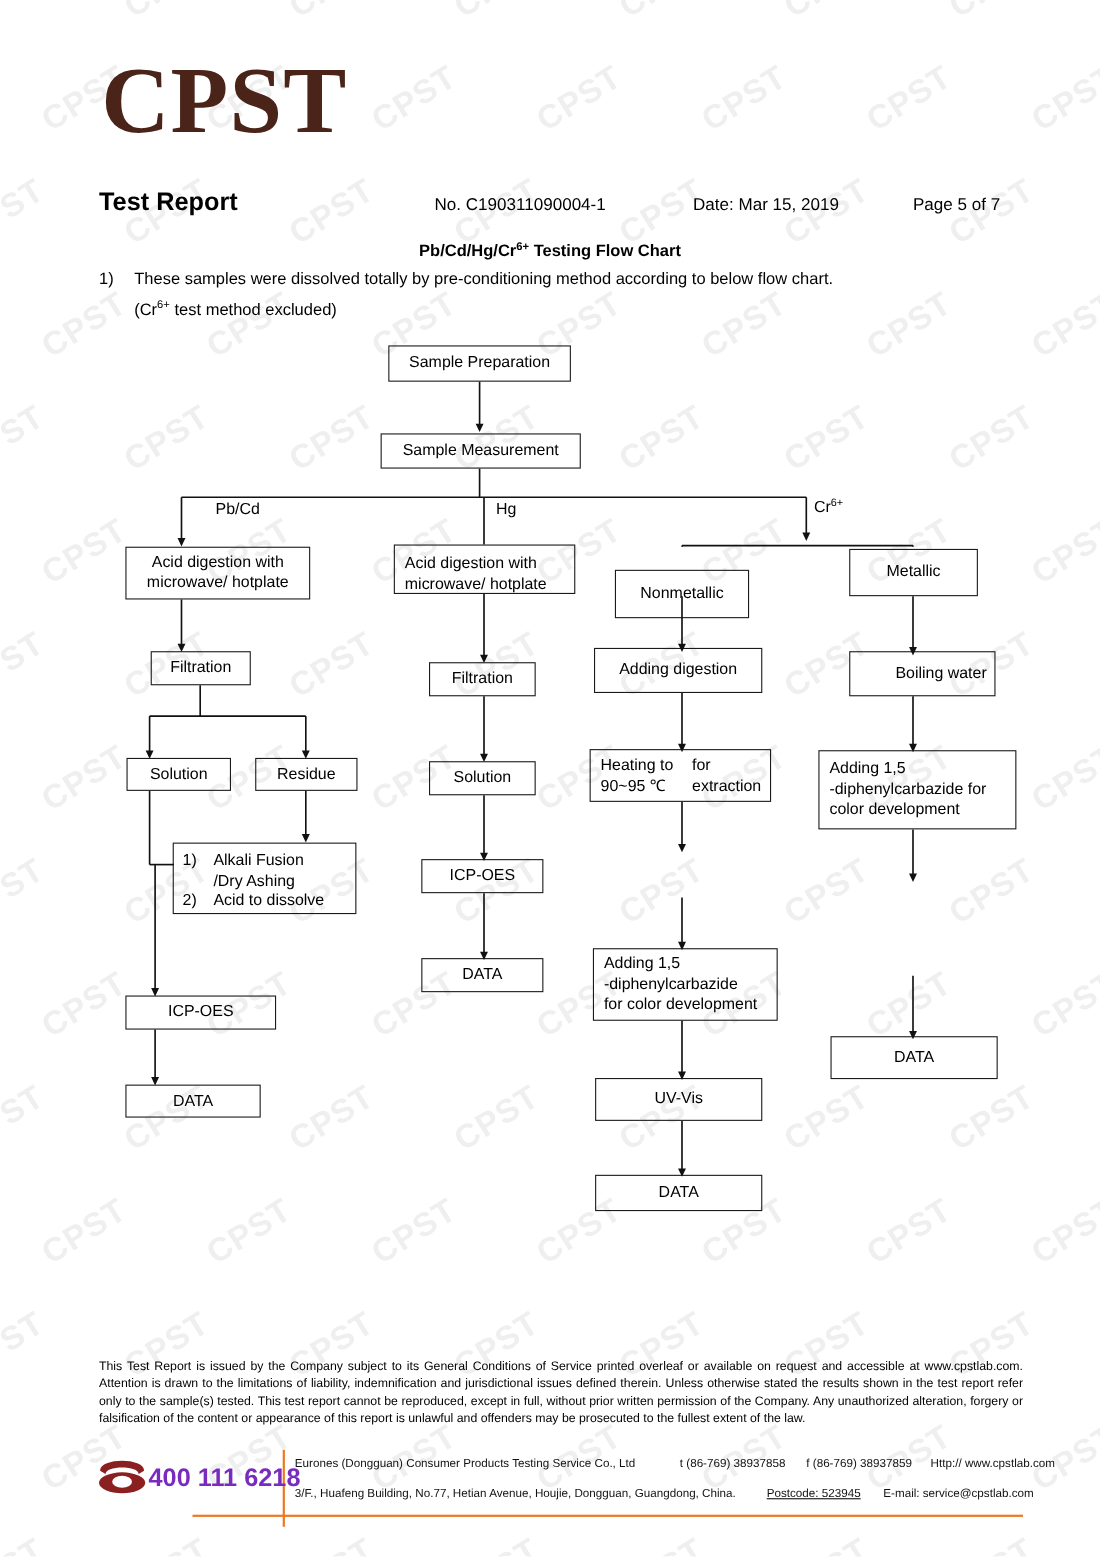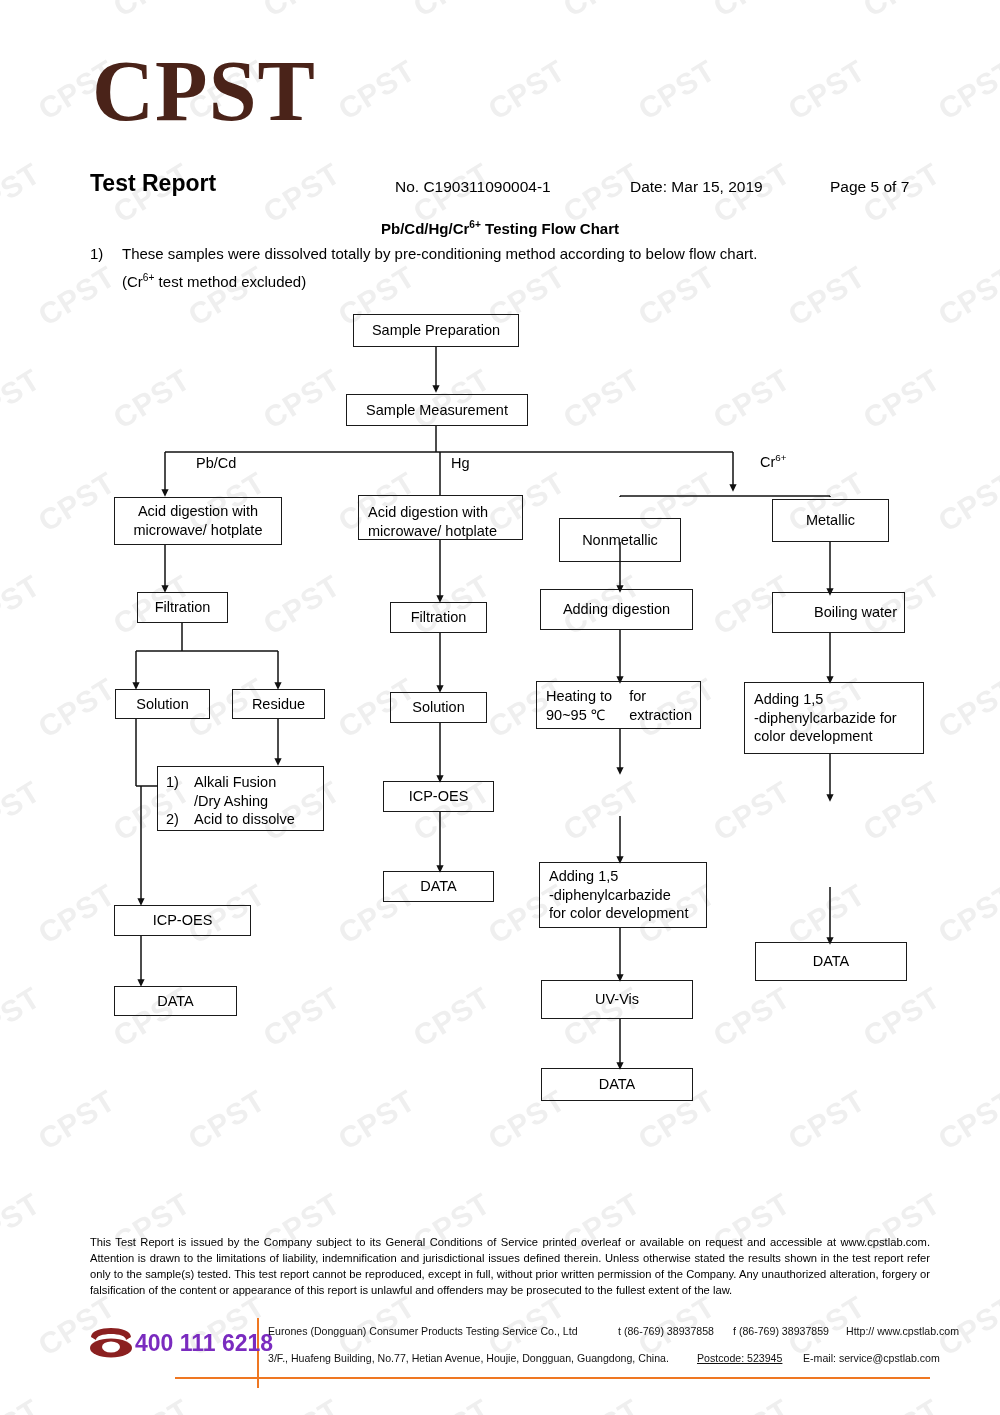--- a/index.html
+++ b/index.html
@@ -291,21 +291,21 @@
     <div class="node center" style="left:353px; top:314px; width:166px; height:33px;">
       <span>Sample Preparation</span>
     </div>
 
     <div class="node center" style="left:346px; top:394px; width:182px; height:32px;">
       <span>Sample Measurement</span>
     </div>
 
     <div class="branch-label" style="left:196px; top:455px;">Pb/Cd</div>
     <div class="branch-label" style="left:451px; top:455px;">Hg</div>
-    <div class="branch-label" style="left:740px; top:452px;margin-left:20px;">
+    <div class="branch-label" style="left:740px; top:452px;">
       <span>Cr</span><sup>6+</sup>
     </div>
 
     <div class="node center" style="left:114px; top:497px; width:168px; height:48px; flex-direction:column; justify-content:center;">
       <span>Acid digestion with</span>
       <span>microwave/ hotplate</span>
     </div>
 
     <div class="node center" style="left:137px; top:592px; width:91px; height:31px;">
       <span>Filtration</span>

